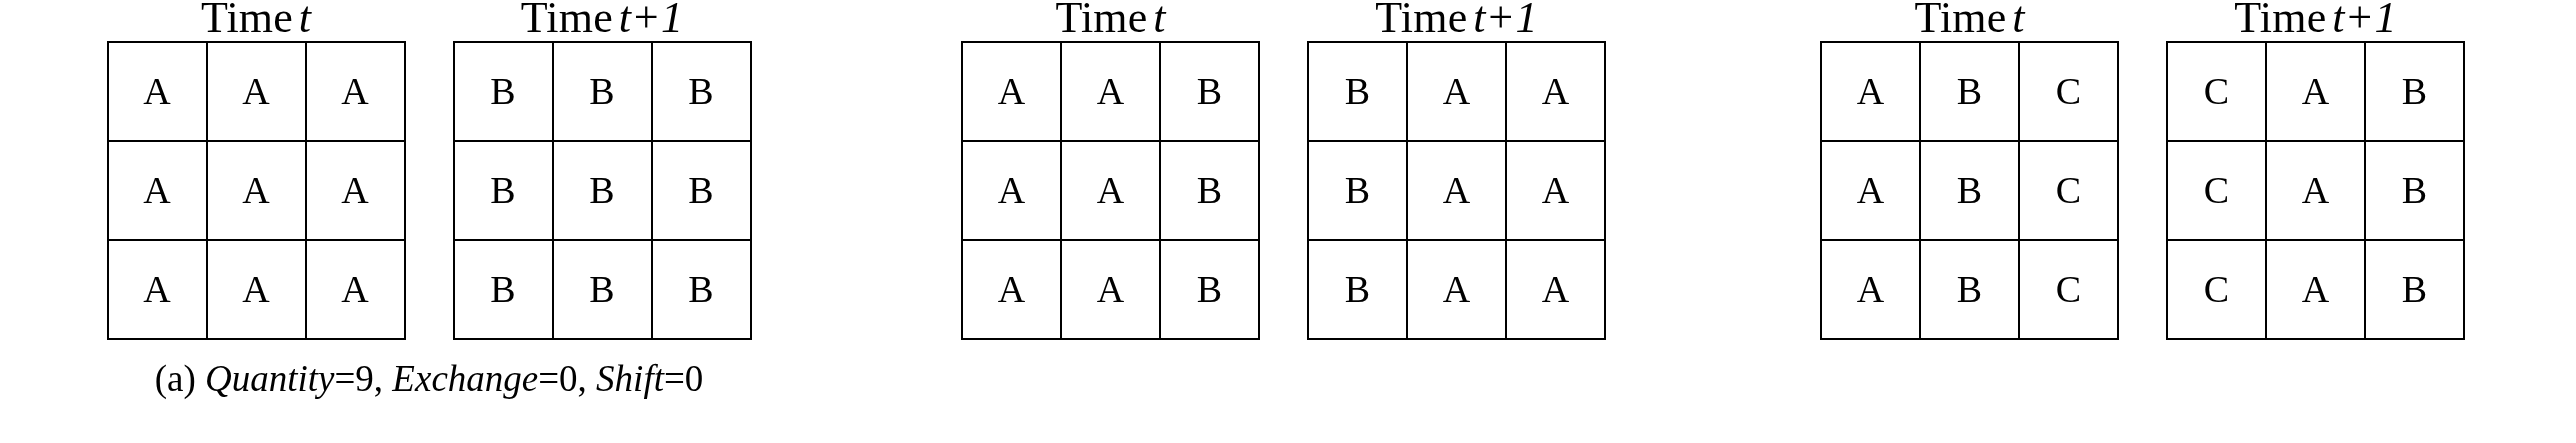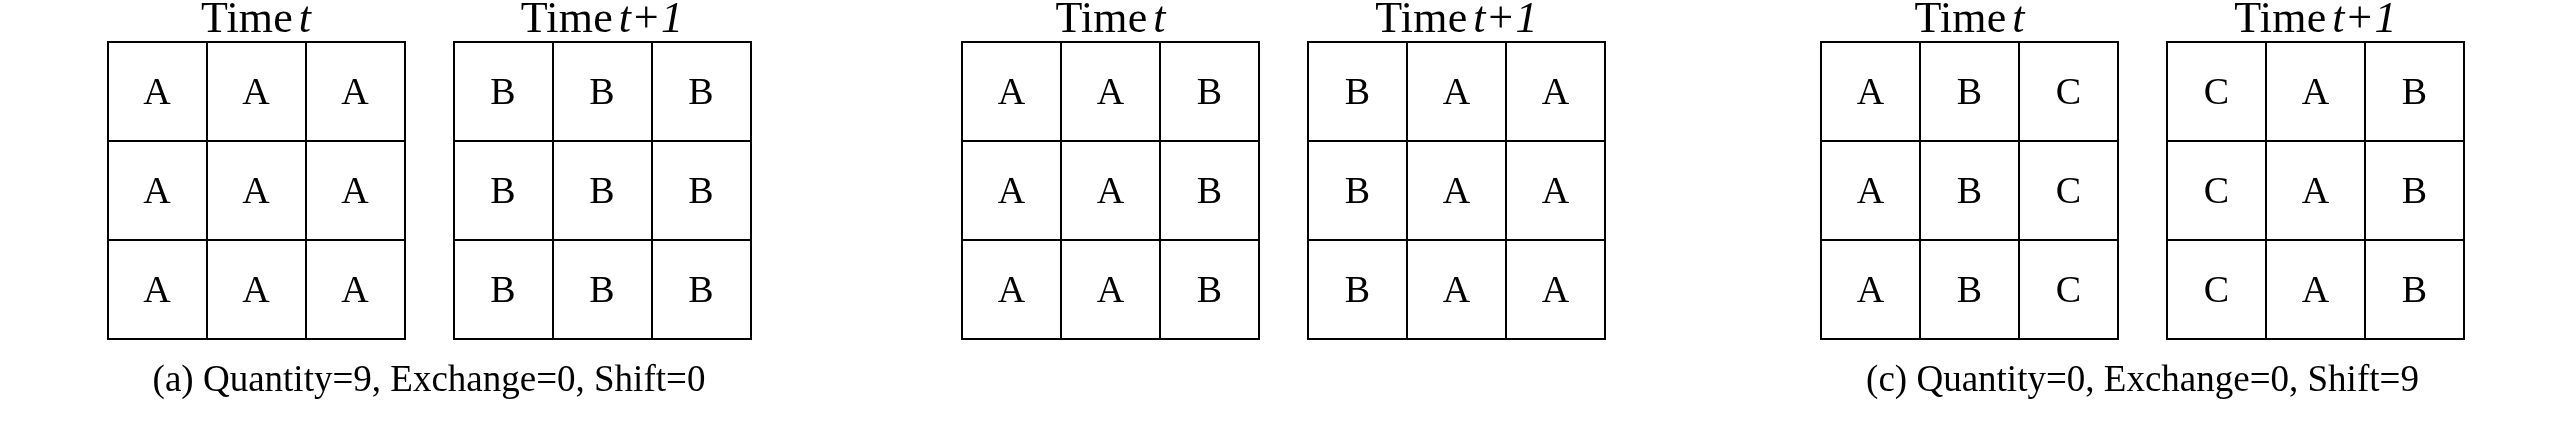--- a/index.html
+++ b/index.html
@@ -74,21 +74,21 @@
     font-family: "Liberation Serif", "DejaVu Serif", serif;
   }
   .caption {
     font-size: 37px;
     line-height: 41px;
     white-space: nowrap;
     margin-top: 18px;
     text-align: center;
   }
   .caption .label { font-style: normal; }
-  .caption .param { }
+  .caption .param { font-style: italic; }
 </style>
 </head>
 <body>
 
 <div class="figure">
 
   <div class="panel panel-a">
     <div class="grids-row">
 
       <div class="grid-block">
@@ -253,22 +253,16 @@
             <tr>
               <td>C</td>
               <td>A</td>
               <td>B</td>
             </tr>
           </tbody>
         </table>
       </div>
 
     </div>
-    <div class="caption">
-      <span class="label">(c)</span>
-      <span class="param">Quantity</span><span class="label">=0,</span>
-      <span class="param">Exchange</span><span class="label">=0,</span>
-      <span class="param">Shift</span><span class="label">=9</span>
-    </div>
   </div>
 
 </div>
 
 
 </body></html>

